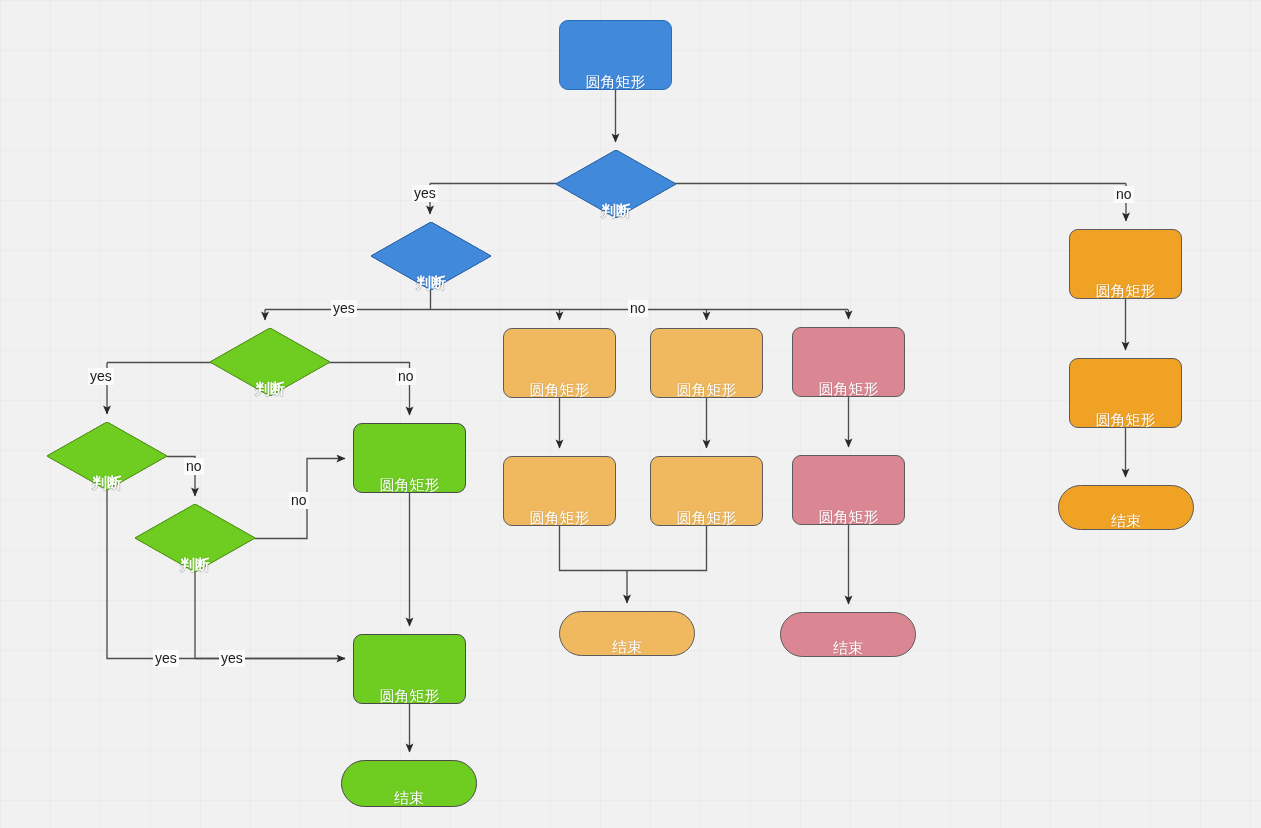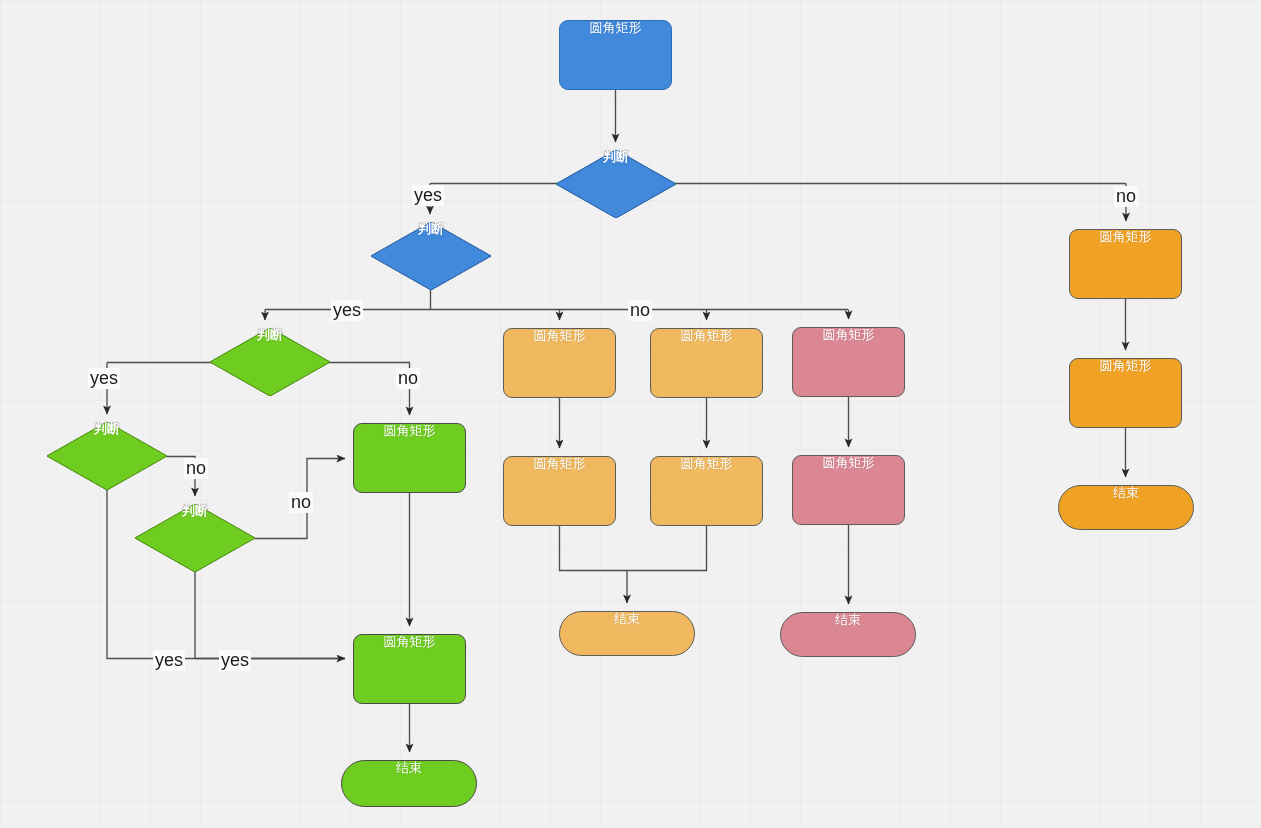--- a/index.html
+++ b/index.html
@@ -27,34 +27,35 @@
     left: 0;
     top: 0;
     width: 1261px;
     height: 828px;
     pointer-events: none;
   }
   .node {
     position: absolute;
     box-sizing: border-box;
     display: flex;
-    align-items: flex-start;
+    align-items: flex-end;
     justify-content: center;
     color: #ffffff;
-    font-size: 13px;
+    font-size: 15px;
     line-height: 1;
     text-shadow: 0 0 2px rgba(0,0,0,0.18);
     border: 1px solid #555b5e;
     user-select: none;
   }
   .node.proc {
     border-radius: 9px;
   }
   .node.term {
     border-radius: 999px;
+    font-family: Liberation Serif, serif;
   }
   .node.dec {
     border: 0;
     background: transparent !important;
     filter: drop-shadow(0 0 0.6px rgba(60,60,60,0.9));
     font-weight: bold;
   }
   .node.dec .dec-shape {
     position: absolute;
     left: 0; top: 0;
@@ -62,21 +63,21 @@
     height: 100%;
   }
   .node.dec .dec-label {
     position: relative;
     z-index: 2;
   }
   .edge-label {
     position: absolute;
     background: #fbfbfb;
     color: #1b1b1b;
-    font-size: 18px;
+    font-size: 14px;
     line-height: 1.05;
     padding: 1px 2px;
     white-space: nowrap;
     user-select: none;
   }
 </style>
 </head>
 <body>
 
 <div id="canvas">

